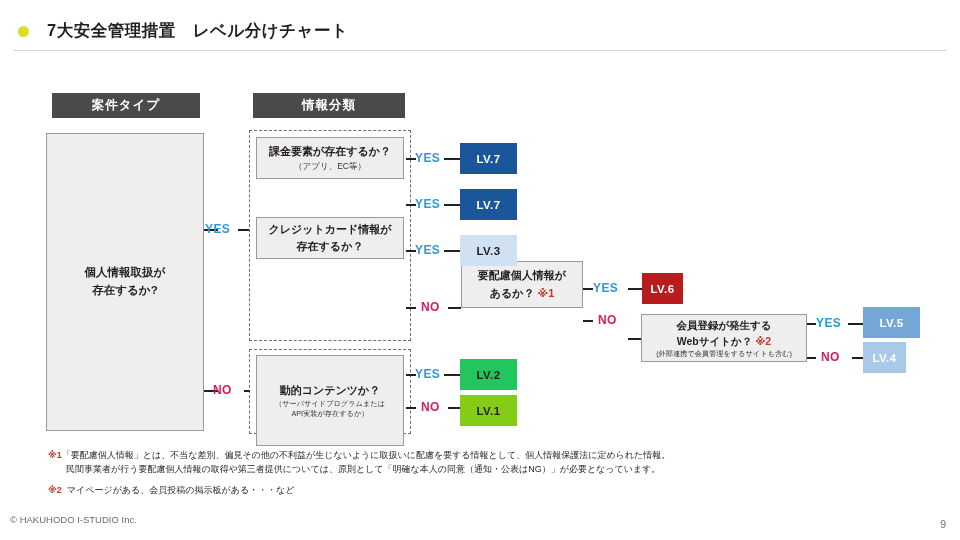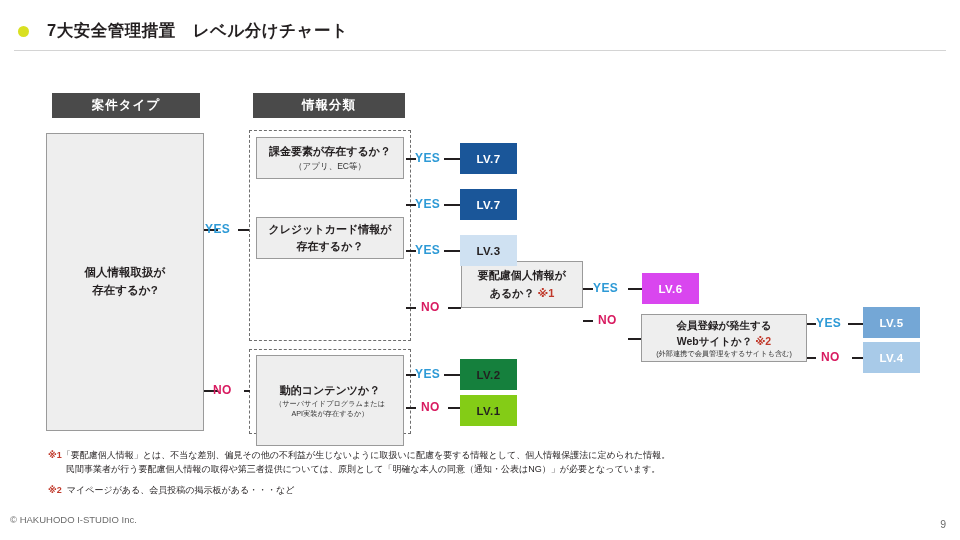--- a/index.html
+++ b/index.html
@@ -200,40 +200,40 @@
   <div class="yn yes" style="left: 415px; top: 243px; color: rgb(46, 154, 214);">YES</div>
   <div class="lv" id="lv3" style="left: 460px; top: 235px; width: 57px; background: rgb(207, 225, 242); color: rgb(35, 31, 32);">LV.3</div>
 
   <div class="conn" style="left:406px; top:307px; width:10px;"></div>
   <div class="conn" style="left:448px; top:307px; width:13px;"></div>
   <div class="yn no" style="left: 421px; top: 300px; color: rgb(216, 27, 96);">NO</div>
 
   <div class="conn" style="left:583px; top:288px; width:10px;"></div>
   <div class="conn" style="left:628px; top:288px; width:14px;"></div>
   <div class="yn yes" style="left: 593px; top: 281px; color: rgb(46, 154, 214);">YES</div>
-  <div class="lv" id="lv6" style="left: 642px; top: 273px; width: 57px; background: #d946ef; color: rgb(255, 255, 255); text-align: right;">LV.6</div>
+  <div class="lv" id="lv6" style="left: 642px; top: 273px; width: 41px; background: #b91c1c; color: rgb(255, 255, 255); text-align: right;">LV.6</div>
 
   <div class="conn" style="left:583px; top:320px; width:10px;"></div>
   <div class="conn" style="left:628px; top:338px; width:13px;"></div>
   <div class="yn no" style="left: 598px; top: 313px; color: rgb(216, 27, 96);">NO</div>
 
   <div class="conn" style="left:807px; top:323px; width:9px;"></div>
   <div class="conn" style="left:848px; top:323px; width:15px;"></div>
   <div class="yn yes" style="left: 816px; top: 316px; color: rgb(46, 154, 214);">YES</div>
   <div class="lv" id="lv5" style="left: 863px; top: 307px; width: 57px; background: rgb(116, 167, 214); color: rgb(255, 255, 255);">LV.5</div>
 
   <div class="conn" style="left:807px; top:357px; width:9px;"></div>
   <div class="conn" style="left:852px; top:357px; width:11px;"></div>
   <div class="yn no" style="left: 821px; top: 350px; color: rgb(216, 27, 96);">NO</div>
-  <div class="lv" id="lv4" style="left: 863px; top: 342px; width: 57px; background: rgb(168, 202, 232); color: rgb(255, 255, 255);">LV.4</div>
+  <div class="lv" id="lv4" style="left: 863px; top: 342px; width: 43px; background: rgb(168, 202, 232); color: rgb(255, 255, 255);">LV.4</div>
 
   <div class="conn" style="left:406px; top:374px; width:10px;"></div>
   <div class="conn" style="left:444px; top:374px; width:16px;"></div>
   <div class="yn yes" style="left: 415px; top: 367px; color: rgb(46, 154, 214);">YES</div>
-  <div class="lv" id="lv2" style="left: 460px; top: 359px; width: 57px; background: #15803d; color: rgb(35, 31, 32);">LV.2</div>
+  <div class="lv" id="lv2" style="left: 460px; top: 359px; width: 57px; background: #22c55e; color: rgb(35, 31, 32);">LV.2</div>
 
   <div class="conn" style="left:406px; top:407px; width:10px;"></div>
   <div class="conn" style="left:448px; top:407px; width:12px;"></div>
   <div class="yn no" style="left: 421px; top: 400px; color: rgb(216, 27, 96);">NO</div>
   <div class="lv" id="lv1" style="left: 460px; top: 395px; width: 57px; background: #84cc16; color: rgb(35, 31, 32);">LV.1</div>
 
   <div class="fn" id="fn1">
     <span class="fn-mark">※1</span><span>「要配慮個人情報」とは、不当な差別、偏見その他の不利益が生じないように取扱いに配慮を要する情報として、個人情報保護法に定められた情報。</span>
   </div>
   <div class="fn" id="fn1b">民間事業者が行う要配慮個人情報の取得や第三者提供については、原則として「明確な本人の同意（通知・公表はNG）」が必要となっています。</div>

